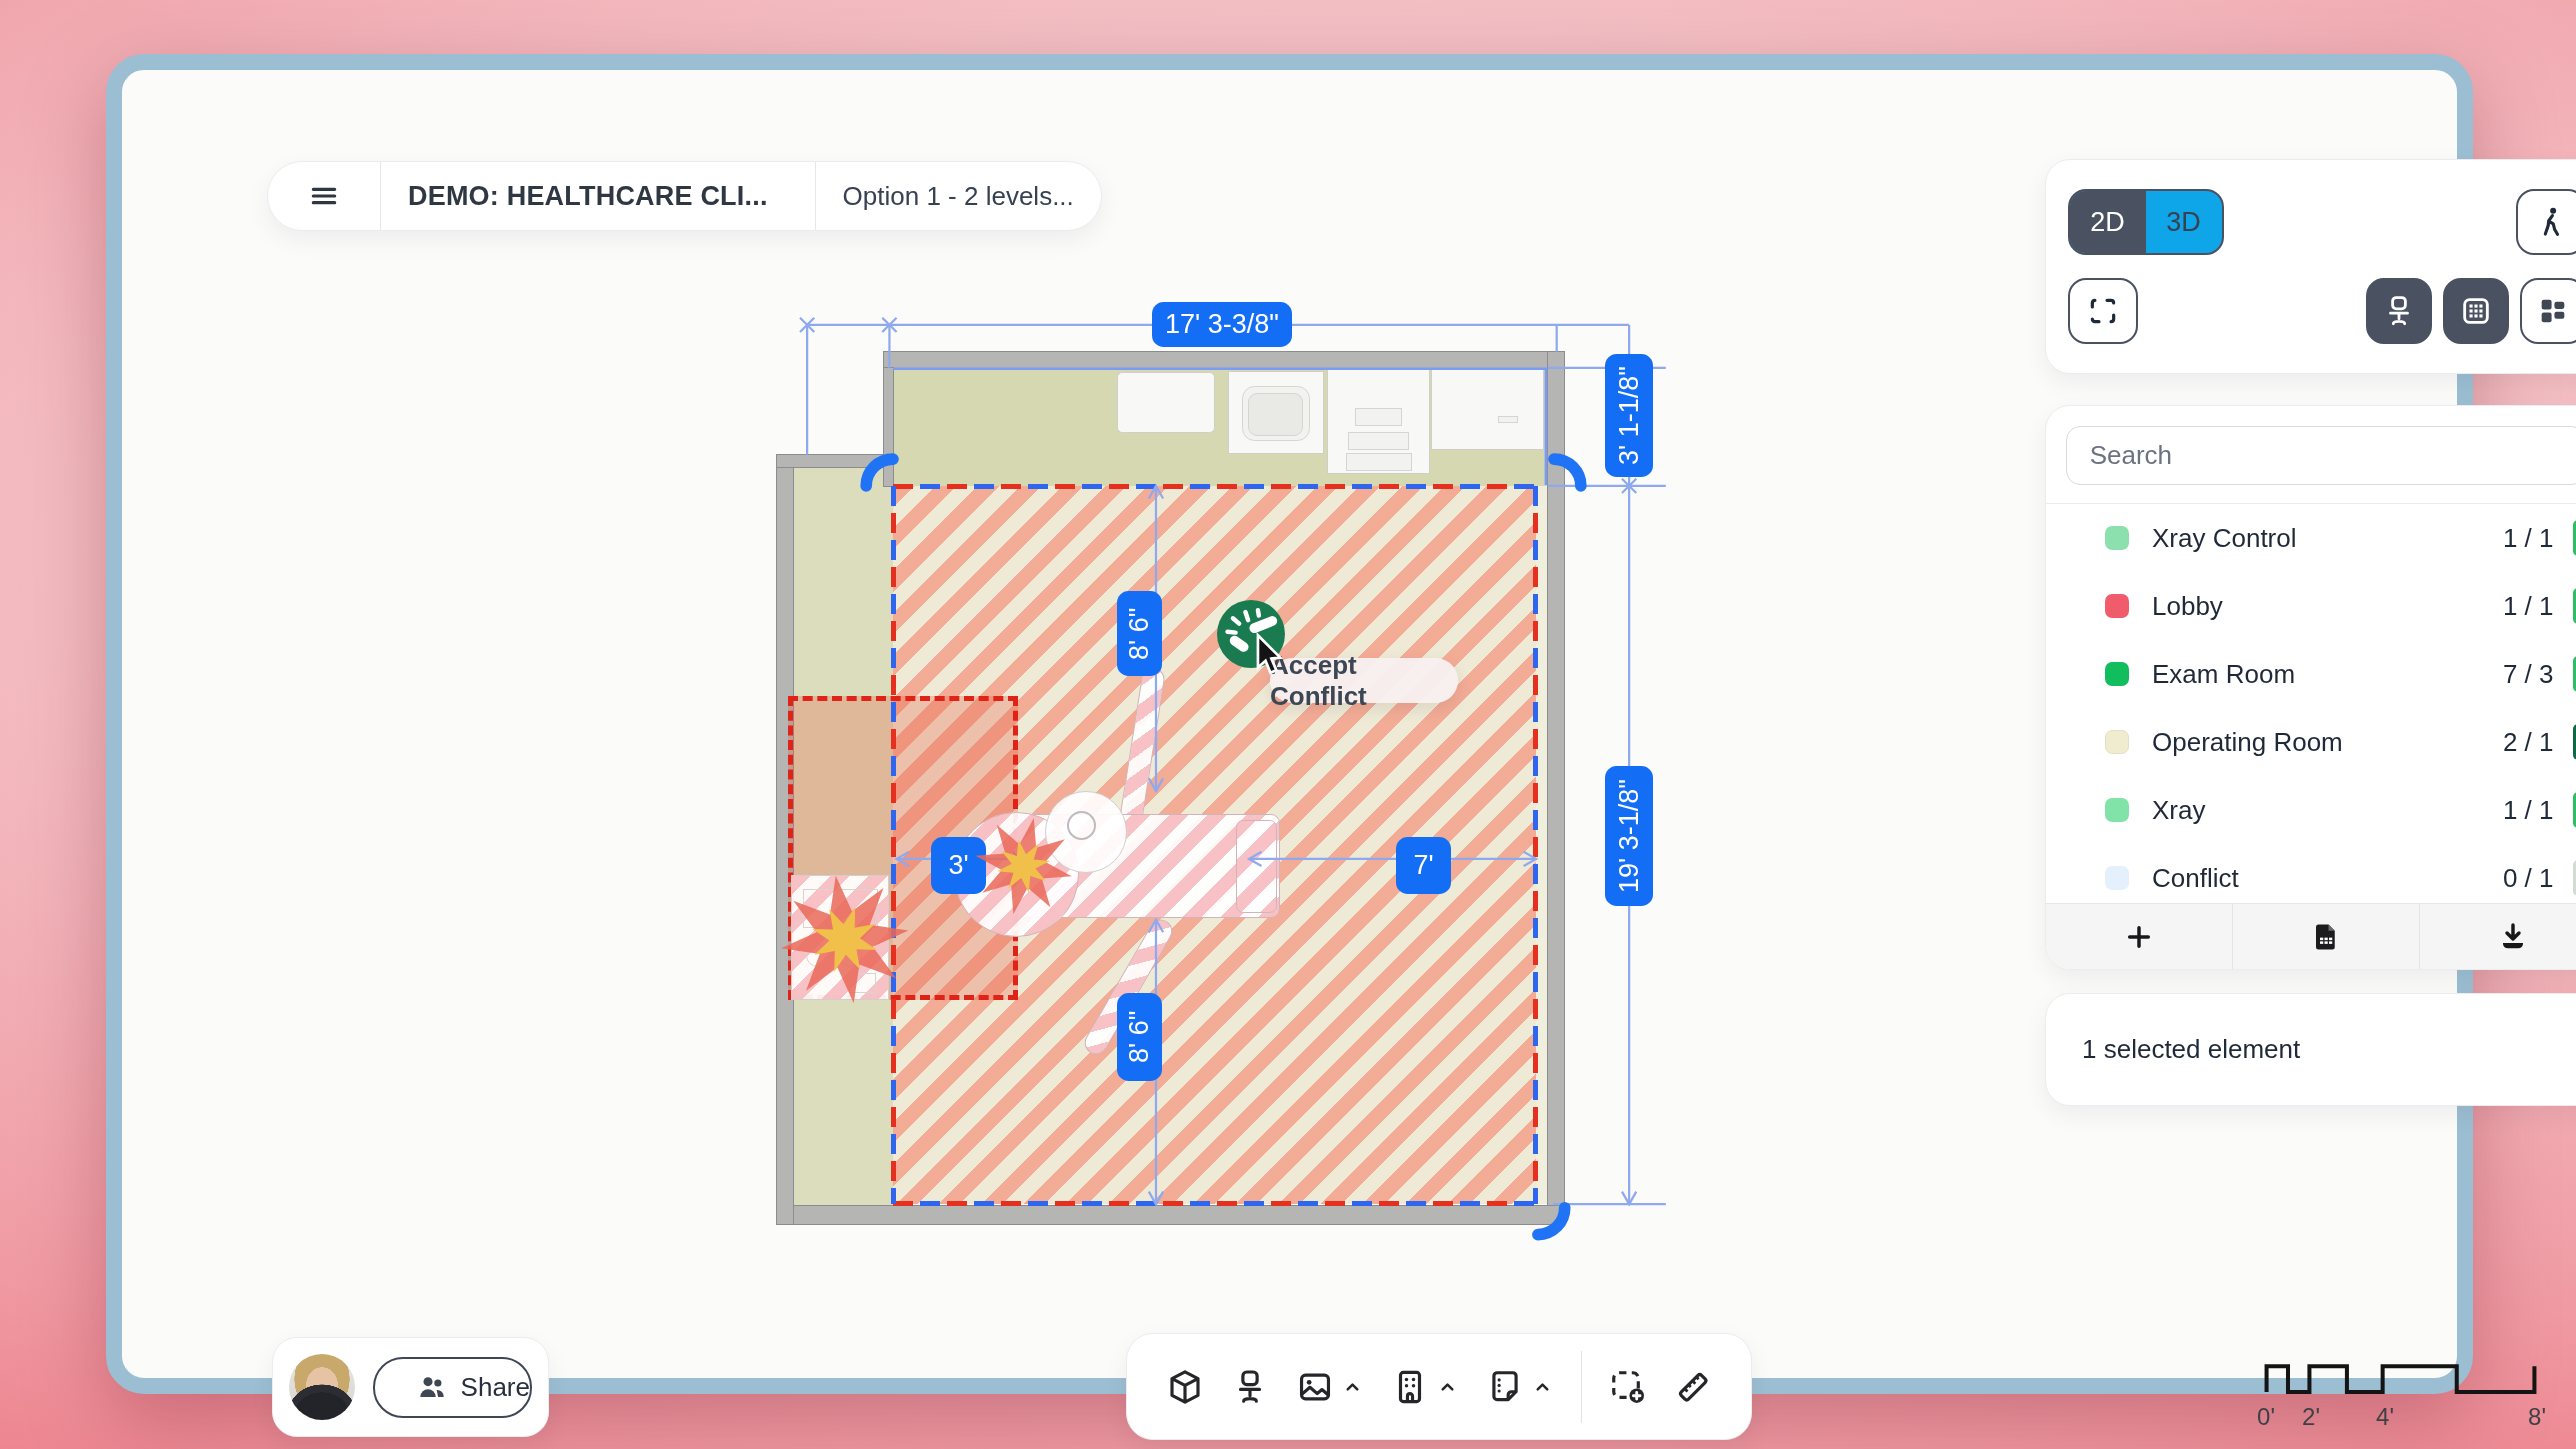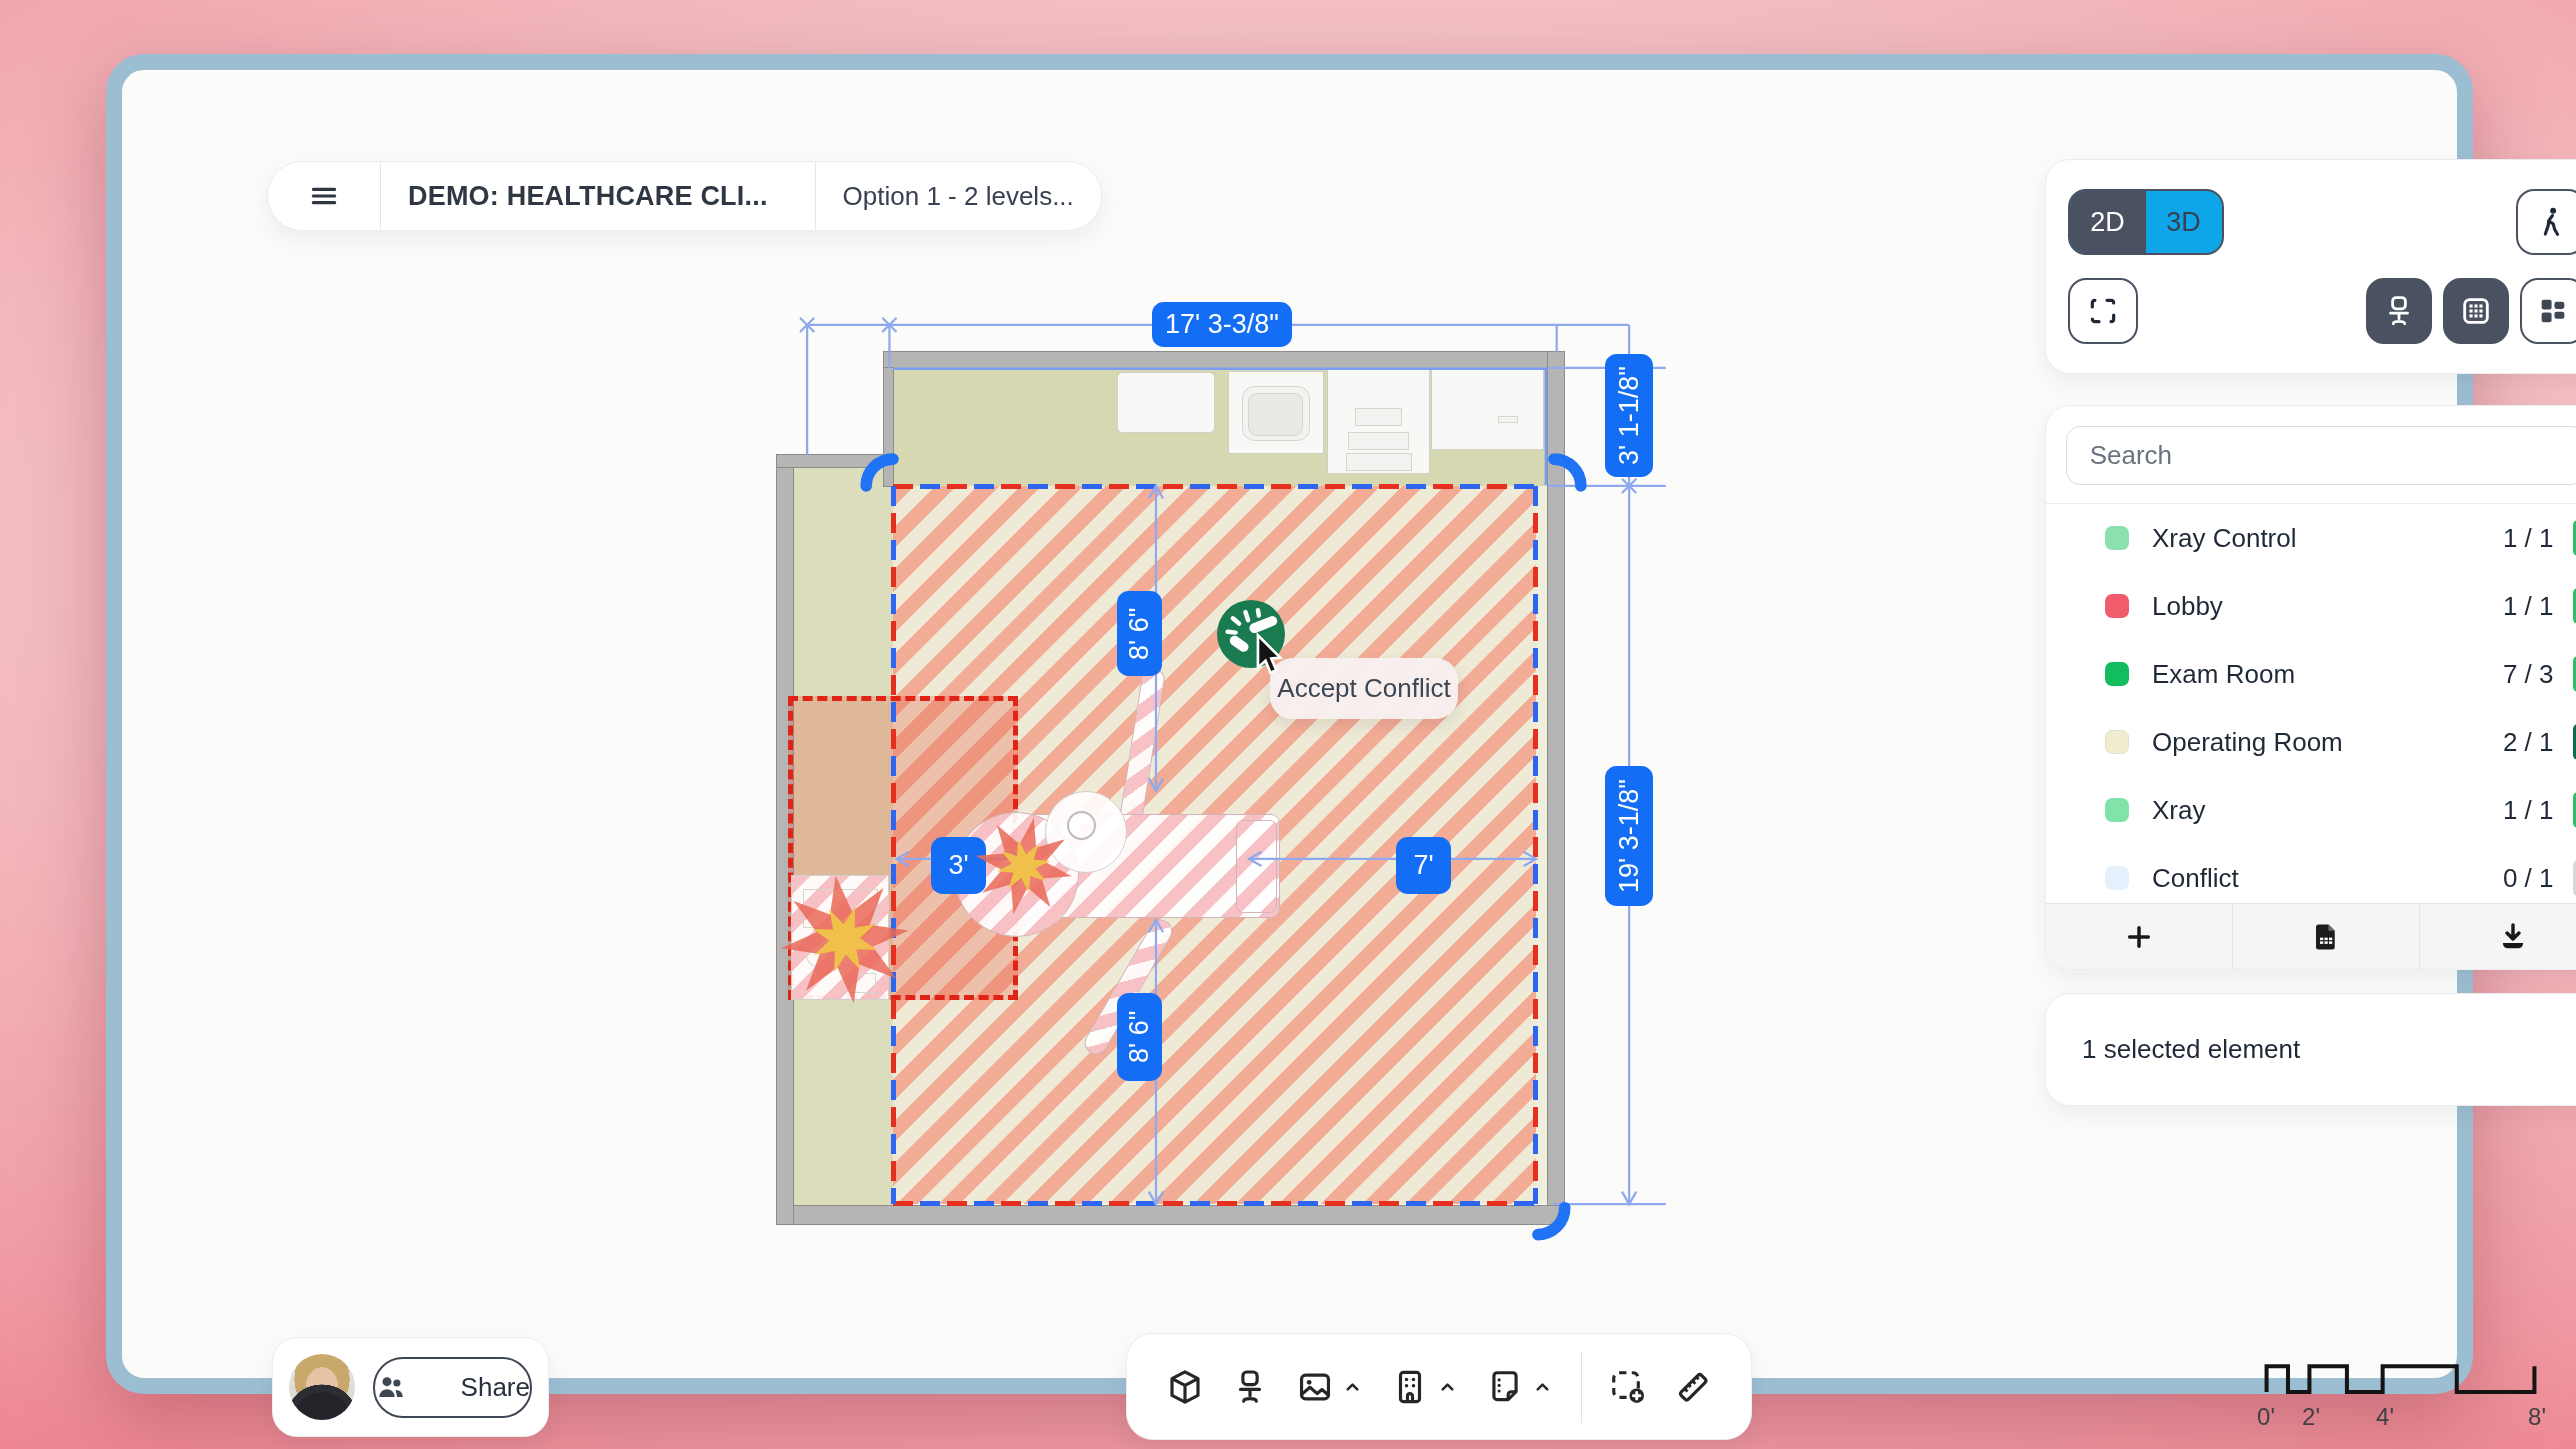--- a/index.html
+++ b/index.html
@@ -65,21 +65,21 @@
   
   .share-card { left:150px; top:1267px; width:277px; height:100px; display:flex; align-items:center; padding:0 16px 0 16px; gap:18px; }
   .avatar { width:66px; height:66px; border-radius:50%; flex:none; overflow:hidden; position:relative;
     background:
       radial-gradient(40% 30% at 50% 88%, #23242a 0 99%, transparent 100%),
       radial-gradient(52% 46% at 50% 92%, #2b2d33 0 99%, transparent 100%),
       radial-gradient(24% 26% at 50% 46%, #e7c3a6 0 99%, transparent 100%),
       radial-gradient(42% 52% at 50% 38%, #c9a86b 0 99%, transparent 100%),
       linear-gradient(180deg,#e8e6e2,#d6d4d0);
     cursor:pointer; }
-  .share-btn { height:61px; flex:1; border-radius:30px; border:2.2px solid #3f4754; display:flex; align-items:center; justify-content:space-between; gap:12.5px; cursor:pointer; background:#fff; }
+  .share-btn { height:61px; flex:1; border-radius:30px; border:2.2px solid #3f4754; display:flex; align-items:center; justify-content:flex-end; gap:12.5px; cursor:pointer; background:#fff; }
   .share-label { font-size:26px; color:#27303c; }
 
   
   .toolbar-card { left:1004px; top:1263px; width:626px; height:107px; display:flex; align-items:center; justify-content:space-between; padding:0 39px; border-radius:27px; }
   .tb-item { display:flex; align-items:center; gap:7.2px; cursor:pointer; }
   .tb-divider { width:1.8px; height:72px; background:#e3e3e6; }
 
   
   .scale-wrap { position:absolute; left:2129px; top:1281px; width:349px; height:89px; }
   .scale-label { position:absolute; top:52px; font-size:24px; color:#3f3f46; transform:translateX(-50%); }
@@ -100,21 +100,21 @@
   .zb-v { width:4.5px; background:repeating-linear-gradient(180deg,#2e66f0 0 19.7px,rgba(0,0,0,0) 19.7px 27px,#e6301f 27px 47px,rgba(0,0,0,0) 47px 54px); }
   .clearance { background:rgba(232,96,74,.30); border:5.4px dashed #df2316; z-index:14; }
   .fixture { background:#f8f8f7; border:1.8px solid #cfcfca; z-index:13; }
   .fx-inner { position:absolute; border:1.8px solid #d6d6d1; background:#f2f2f0; }
   .candy { background:
       repeating-linear-gradient(135deg, rgba(246,183,188,.85) 0 13.4px, rgba(0,0,0,0) 13.4px 27px),
       rgba(255,255,255,.92); }
   .machine { z-index:20; border:1.8px solid #d2b4b8; }
   .dim-label { position:absolute; background:#146ef5; color:#fff; font-size:27px; display:flex; align-items:center; justify-content:center; border-radius:11.6px; z-index:40; }
   .vlabel { writing-mode:vertical-rl; transform:rotate(180deg); }
-  .tooltip { position:absolute; left:1148px; top:588px; width:188px; height:61px; background:rgba(247,240,240,.95); border-radius:22.4px; display:flex; align-items:center; justify-content:center; font-size:26px; color:#3d4754; z-index:55; box-shadow:0 5.4px 16px rgba(60,30,30,.10); }
+  .tooltip { position:absolute; left:1148px; top:588px; width:188px; height:45px; background:rgba(247,240,240,.95); border-radius:22.4px; display:flex; align-items:center; justify-content:center; font-size:26px; color:#3d4754; z-index:55; box-shadow:0 5.4px 16px rgba(60,30,30,.10);font-weight:bold; }
   .green-dot { position:absolute; left:1095px; top:530px; width:68px; height:68px; border-radius:50%; background:#1a7a50; z-index:50; cursor:pointer; }
   svg.overlay { position:absolute; left:0; top:0; pointer-events:none; }
 </style>
 </head>
 <body>
 
 <div id="stage">
   <div class="window">
 
     <div class="plan-el floor-kitchen" style="left:771px;top:298px;width:655px;height:118px;"></div>

